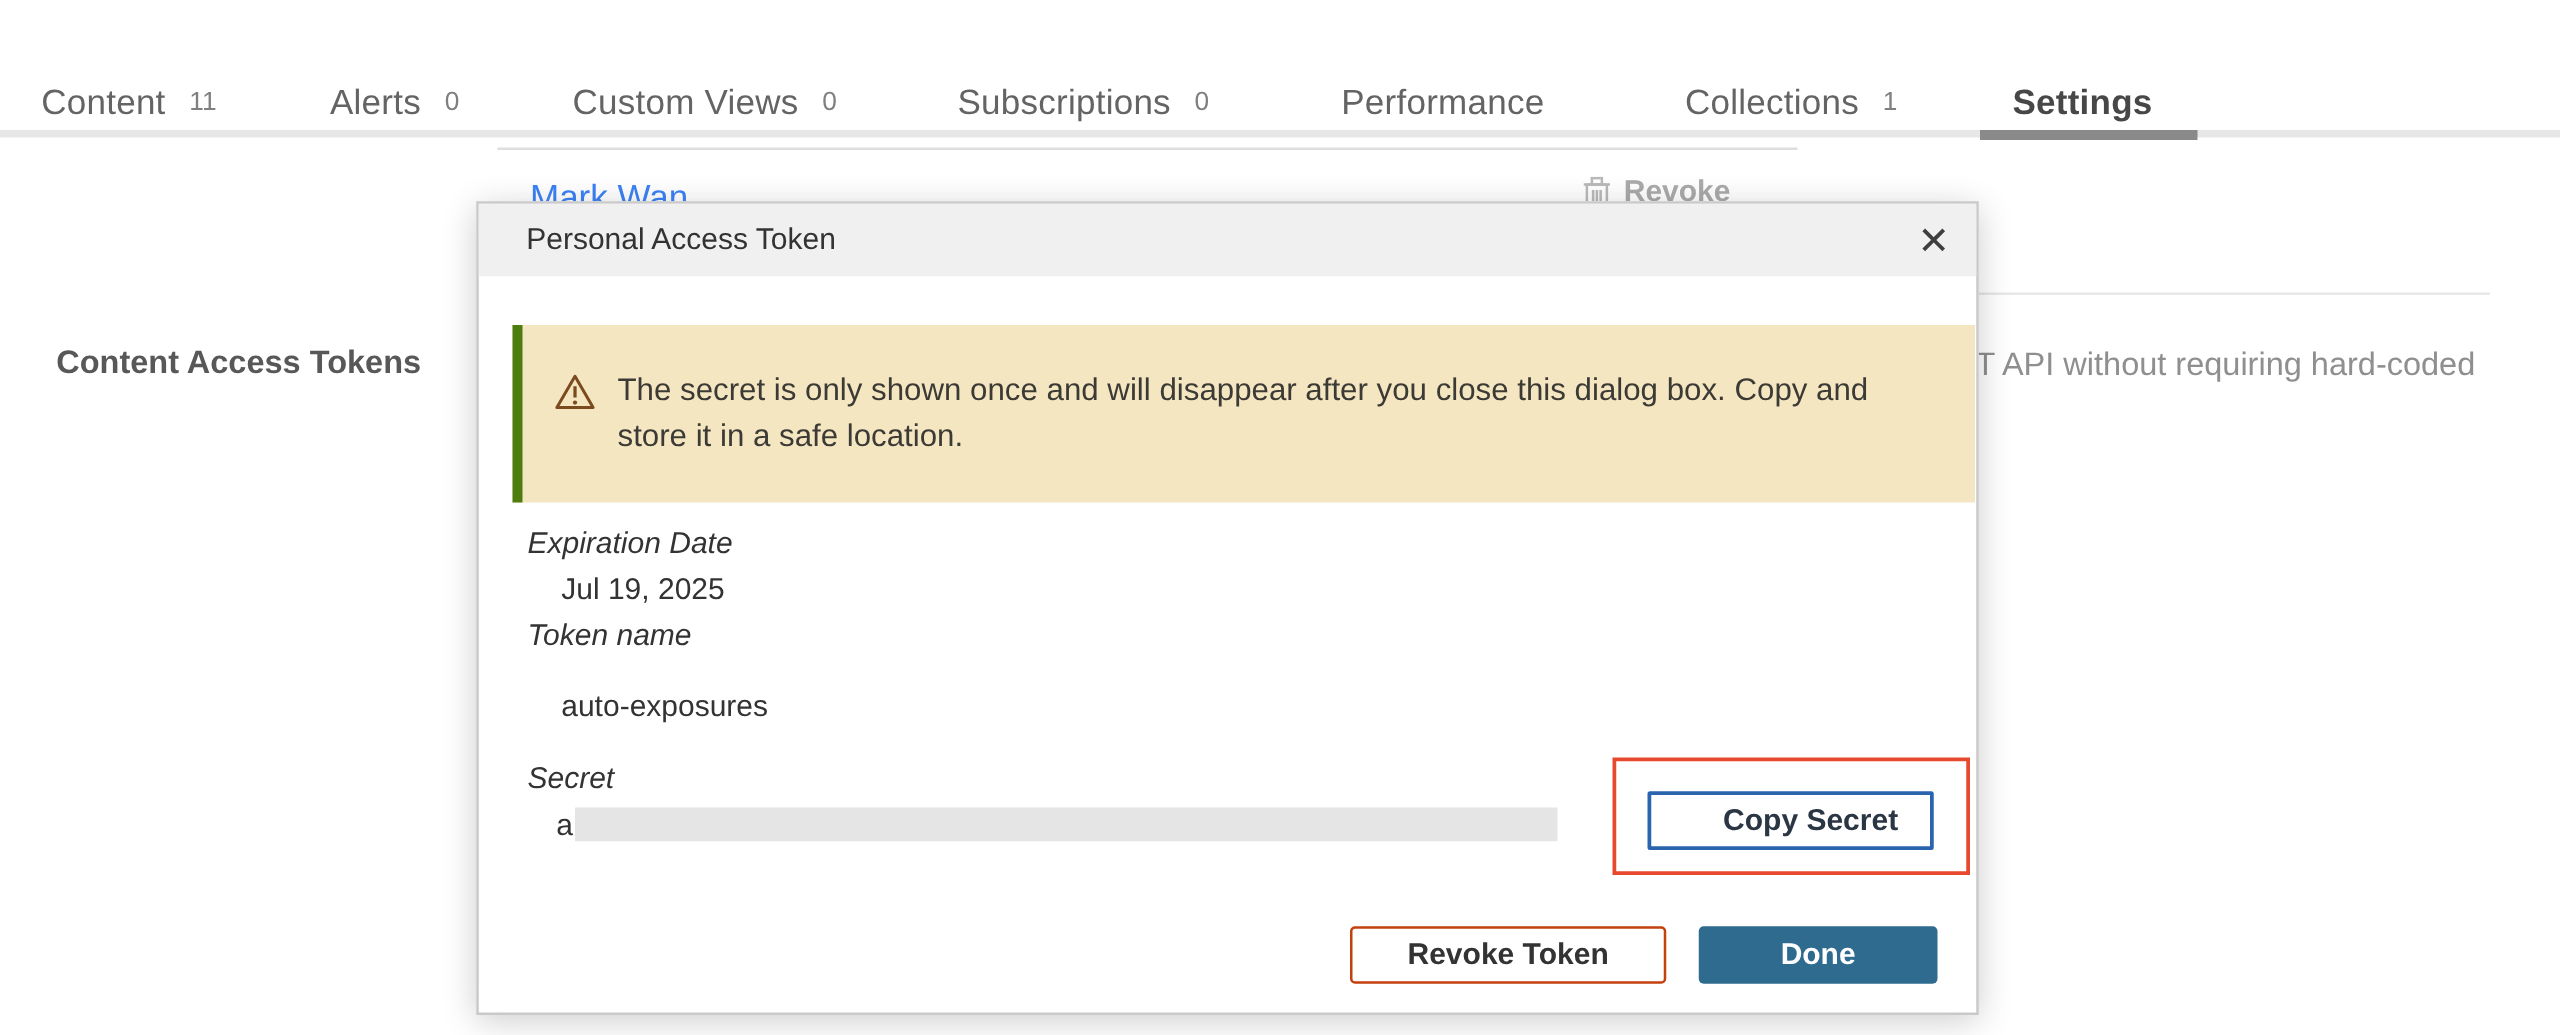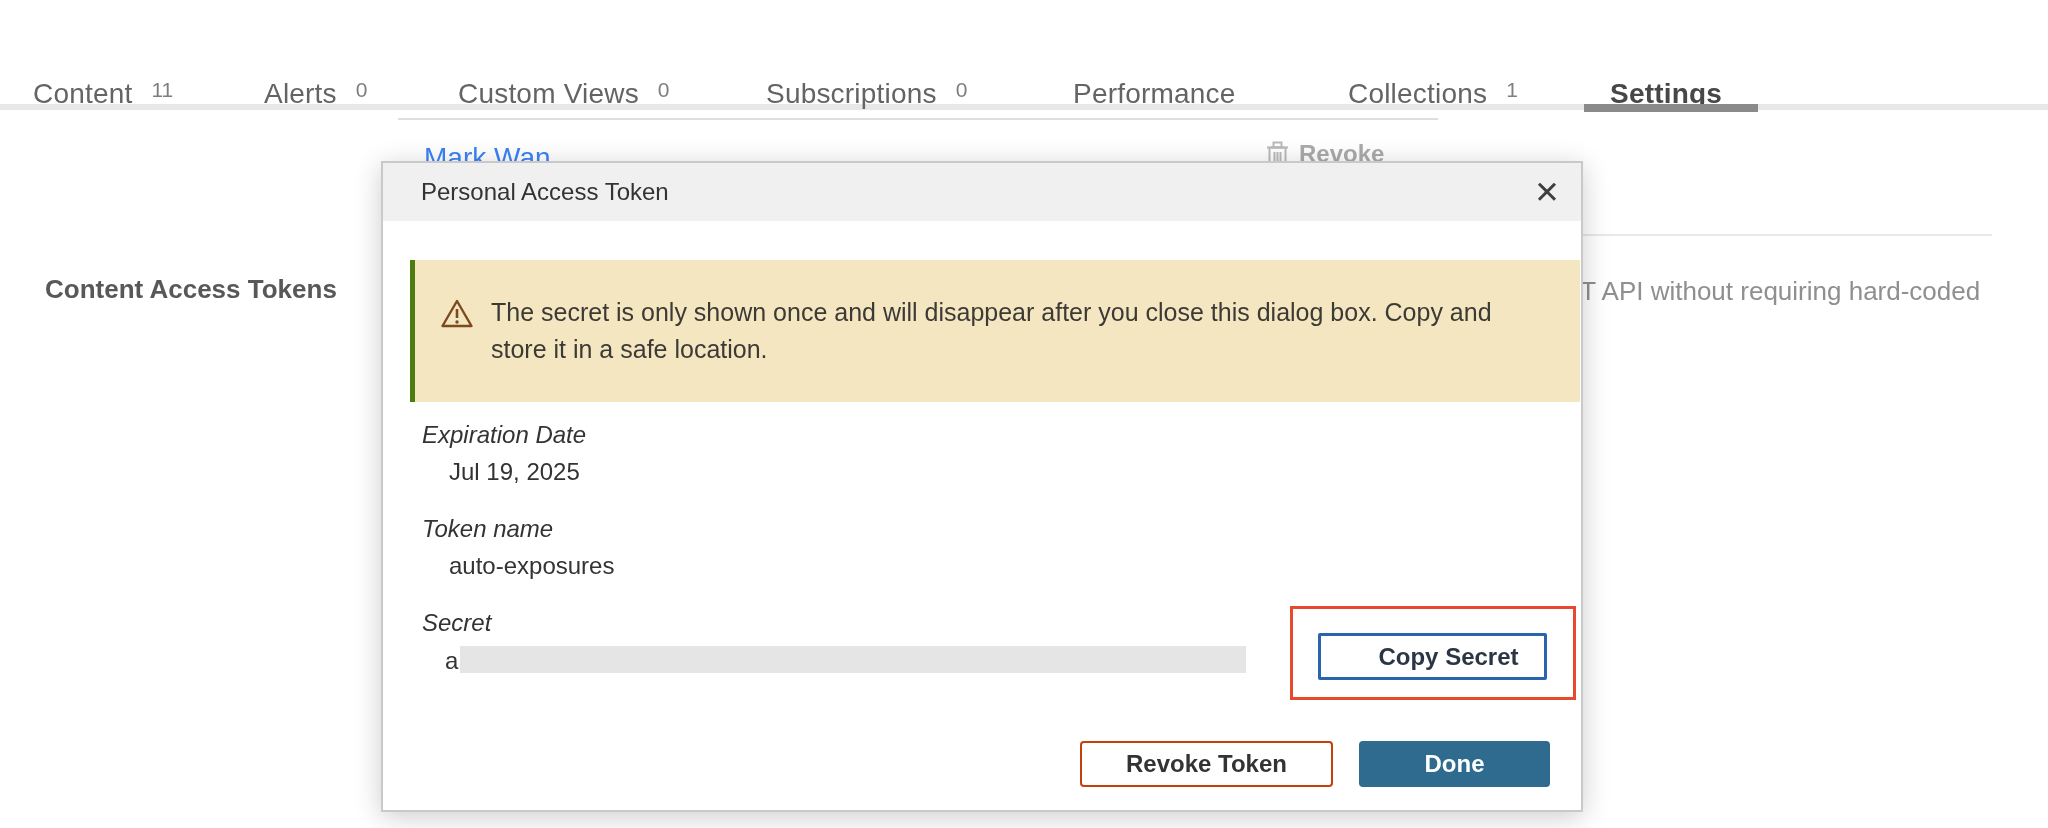--- a/index.html
+++ b/index.html
@@ -5,21 +5,21 @@
   * { margin:0; padding:0; box-sizing:border-box; }
   html,body { background:#ffffff; }
   .screen {
     position:relative; width:2048px; height:828px; overflow:hidden;
     background:#ffffff; font-family:"Liberation Sans", sans-serif; color:#333;
   }
 
   
   .tabbar { position:absolute; left:0; top:0; width:2048px; height:112px; background:#fff; }
   .tabbar-rule { position:absolute; left:0; top:104px; width:2048px; height:6px; background:#e7e7e7; }
-  .tab { position:absolute; top:78px; display:flex; align-items:flex-start; gap:19px; cursor:pointer; }
+  .tab { position:absolute; top:66px; display:flex; align-items:center; gap:19px; cursor:pointer; }
   .tab-label { font-size:28px; color:#646464; letter-spacing:.2px; }
   .tab-count { font-size:21px; color:#7f7f7f; }
   .tab.active .tab-label { font-weight:bold; color:#474747; }
   .tab-0{left:33px} .tab-1{left:264px} .tab-2{left:458px} .tab-3{left:766px}
   .tab-4{left:1073px} .tab-5{left:1348px} .tab-6{left:1610px}
   .active-underline { position:absolute; left:1584px; top:104px; width:174px; height:8px; background:#8a8a8a; }
 
   
   .bg-row-divider { position:absolute; left:398px; top:118px; width:1040px; height:2px; background:#dedede; }
   .bg-owner { position:absolute; left:424px; top:142px; font-size:28px; color:#3b82f6;text-align:center; }
@@ -37,30 +37,30 @@
     background:#ffffff; border:2px solid #c9c9c9; box-shadow:0 5px 26px rgba(0,0,0,.20);
     z-index:10;
   }
   .modal-header { position:absolute; left:0; top:0; width:100%; height:58px; background:#f0f0f0; }
   .modal-title { position:absolute; left:38px; top:0; line-height:58px; font-size:24px; color:#333; }
   .close-btn { position:absolute; right:14px; top:10px; width:40px; height:40px; border:0; background:transparent;
                font-size:31px; color:#3f3f3f; line-height:40px; text-align:center; cursor:pointer; font-family:"Liberation Sans",sans-serif; }
 
   .warning-banner {
     position:absolute; left:27px; top:97px; width:1170px; height:142px;
-    background:#f5e6c2; border-left:5px solid #4d7c0f;
+    background:#f5e6c2; border-left:8px solid #4d7c0f;
     display:flex; align-items:center;
   }
   .warning-icon { flex:0 0 auto; margin-left:25px; margin-top:-35px; }
   .warning-text { margin-left:17px; margin-right:48px; font-size:25px; line-height:37px; color:#3c3a35; }
 
   .field-label { position:absolute; left:39px; font-size:24px; color:#333;font-style:italic; }
   .field-value { position:absolute; left:66px; font-size:24px; color:#333; }
   .lbl-exp { top:258px; } .val-exp { top:295px; }
-  .lbl-name { top:352px; } .val-name { top:389px; }
+  .lbl-name { top:332px; } .val-name { top:389px; }
   .lbl-secret { top:446px; }
   .secret-prefix { position:absolute; left:62px; top:484px; font-size:24px; color:#333; }
   .secret-bar { position:absolute; left:77px; top:483px; width:786px; height:27px; background:#e5e5e5; }
 
   .copy-btn {
     position:absolute; left:935px; top:470px; width:229px; height:47px;
     background:#ffffff; border:3px solid #2a63ae; border-radius:2px;
     font-size:24px; font-weight:bold; color:#2b3644; cursor:pointer;
     font-family:"Liberation Sans",sans-serif;
     padding-left:32px;

